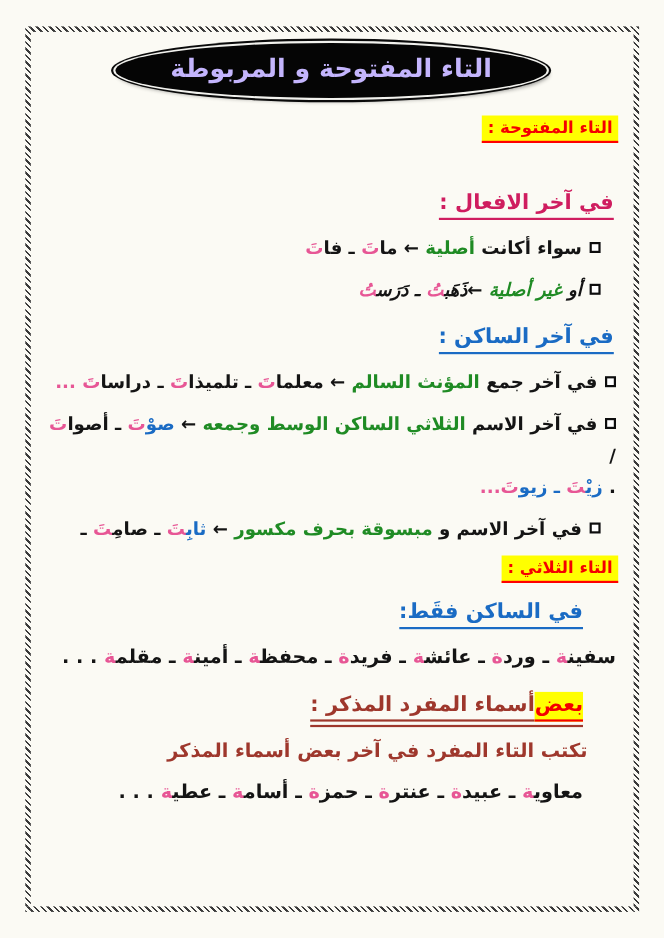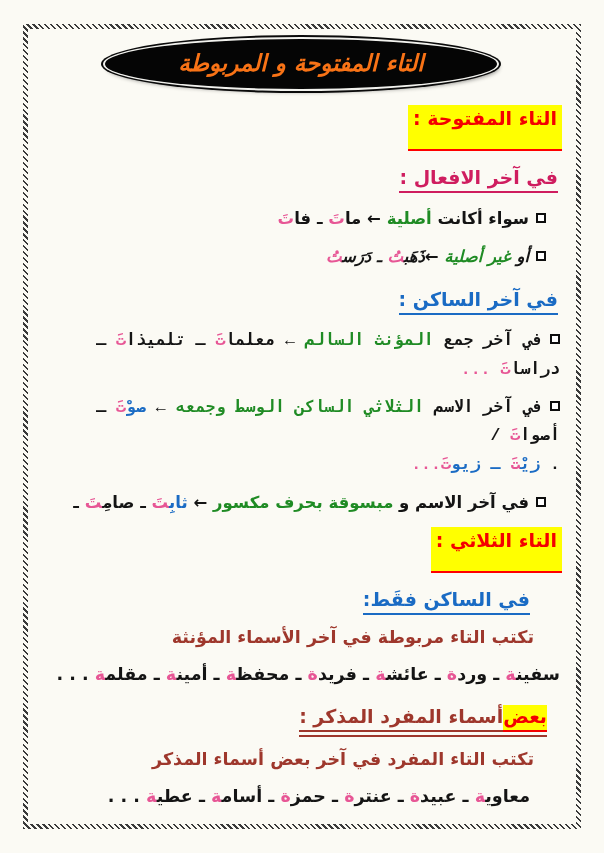--- a/index.html
+++ b/index.html
@@ -27,40 +27,40 @@
     border-radius:50%;
     padding:11px 16px 13px;
     text-align:center;
     box-shadow:0 0 0 2px #f2f2ee, 0 0 0 4px #0a0a0a, 2px 3px 4px rgba(0,0,0,.45);
     font-size:23px;
     letter-spacing:.5px;
   }
   .hl-line{margin:0 2px 15px;}
   .hl{
     display:inline-block;
-    padding:2px 5px 20px;
+    padding:2px 5px 3px;
     border-bottom:2.5px solid #ff0000;
-    font-size:19px;
+    font-size:15px;
   }
   .subhead{margin:0 6px 12px;}
   .subhead span{
     display:inline-block;
     padding-bottom:3px;
     border-bottom:2.2px solid currentColor;
     font-size:19px;
   }
-  .indent-1{margin-right:17px;}
+  .indent-1{margin-right:34px;}
   .indent-2{margin-right:34px;}
   .bullet{
     margin:0 18px 9px 6px;
     font-size:16.5px;
     line-height:1.75;
     text-align:right;
   }
-  .bullet.flush{margin-right:4px;font-family:Liberation Mono, monospace;}
+  .bullet.flush{margin-right:4px;}
   .sq{
     display:inline-block;
     width:6px;height:6px;
     border:2.6px solid #0d0d0d;
     background:#fff;
     margin-left:7px;
     vertical-align:1px;
   }
   .cont-left{
     text-align:left;
@@ -78,29 +78,29 @@
   }
   .examples.indent{margin-right:34px;}
   .gap-lg{margin-bottom:16px;font-style:italic;}
 </style>
 </head>
 <body>
 
 <div class="frame">
 
   <div class="title-oval">
-    <span style="color: #f97316; font-style: italic;">التاء المفتوحة و المربوطة</span>
+    <span style="color: #c4b5fd;">التاء المفتوحة و المربوطة</span>
   </div>
 
   <div class="hl-line">
     <span class="hl" style="color: rgb(244, 0, 0); background-color: rgb(255, 255, 0);">التاء المفتوحة :</span>
   </div>
 
   <div class="subhead">
-    <span style="color: rgb(207, 29, 95);">في آخر الافعال :</span>
+    <span style="color: rgb(207, 29, 95); margin-top: 28px;">في آخر الافعال :</span>
   </div>
 
   <div class="bullet">
     <span class="sq"></span><span class="seg-host"><span style="color: rgb(20, 20, 20);">سواء أكانت </span><span style="color: rgb(31, 139, 36);">أصلية </span><span style="color: rgb(20, 20, 20);">← </span><span style="color: rgb(20, 20, 20);">ما</span><span style="color: rgb(231, 86, 149);">تَ</span><span style="color: rgb(20, 20, 20);"> ـ فا</span><span style="color: rgb(231, 86, 149);">تَ</span></span>
   </div>
 
   <div class="bullet gap-lg">
     <span class="sq"></span><span class="seg-host"><span style="color: rgb(20, 20, 20);">أو </span><span style="color: rgb(31, 139, 36);">غير أصلية </span><span style="color: rgb(20, 20, 20);">←</span><span style="color: rgb(20, 20, 20);">ذَهَب‍</span><span style="color: rgb(231, 86, 149);">‍تُ</span><span style="color: rgb(20, 20, 20);"> ـ دَرَس‍</span><span style="color: rgb(231, 86, 149);">‍تُ</span></span>
   </div>
 
@@ -122,21 +122,20 @@
 
   <div class="hl-line">
     <span class="hl" style="color: rgb(244, 0, 0); background-color: rgb(255, 255, 0);">التاء الثلاثي :</span>
   </div>
 
   <div class="subhead indent-2">
     <span style="color: rgb(26, 107, 196);">في الساكن فقَط:</span>
   </div>
 
 
-  <div class="para" style="color: rgb(158, 55, 44);">تكتب التاء مربوطة في آخر الأسماء المؤنثة</div>
 
   <div class="examples"><span style="color: rgb(20, 20, 20);">سفين‍</span><span style="color: rgb(231, 86, 149);">‍ة</span><span style="color: rgb(20, 20, 20);"> ـ ورد</span><span style="color: rgb(231, 86, 149);">ة</span><span style="color: rgb(20, 20, 20);"> ـ عائش‍</span><span style="color: rgb(231, 86, 149);">‍ة</span><span style="color: rgb(20, 20, 20);"> ـ فريد</span><span style="color: rgb(231, 86, 149);">ة</span><span style="color: rgb(20, 20, 20);"> ـ محفظ‍</span><span style="color: rgb(231, 86, 149);">‍ة</span><span style="color: rgb(20, 20, 20);"> ـ أمين‍</span><span style="color: rgb(231, 86, 149);">‍ة</span><span style="color: rgb(20, 20, 20);"> ـ مقلم‍</span><span style="color: rgb(231, 86, 149);">‍ة</span><span style="color: rgb(20, 20, 20);"> . . .</span></div>
 
   <div class="subhead indent-1">
     <span style="color: rgb(158, 55, 44);"><span style="color: rgb(244, 0, 0); background-color: rgb(255, 255, 0);">بعض</span><span> أسماء المفرد المذكر :</span></span>
   </div>
 
   <div class="para" style="color: rgb(158, 55, 44);">تكتب التاء المفرد في آخر بعض أسماء المذكر</div>
 
   <div class="examples indent"><span style="color: rgb(20, 20, 20);">معاوي‍</span><span style="color: rgb(231, 86, 149);">‍ة</span><span style="color: rgb(20, 20, 20);"> ـ عبيد</span><span style="color: rgb(231, 86, 149);">ة</span><span style="color: rgb(20, 20, 20);"> ـ عنتر</span><span style="color: rgb(231, 86, 149);">ة</span><span style="color: rgb(20, 20, 20);"> ـ حمز</span><span style="color: rgb(231, 86, 149);">ة</span><span style="color: rgb(20, 20, 20);"> ـ أسام‍</span><span style="color: rgb(231, 86, 149);">‍ة</span><span style="color: rgb(20, 20, 20);"> ـ عطي‍</span><span style="color: rgb(231, 86, 149);">‍ة</span><span style="color: rgb(20, 20, 20);"> . . .</span></div>

